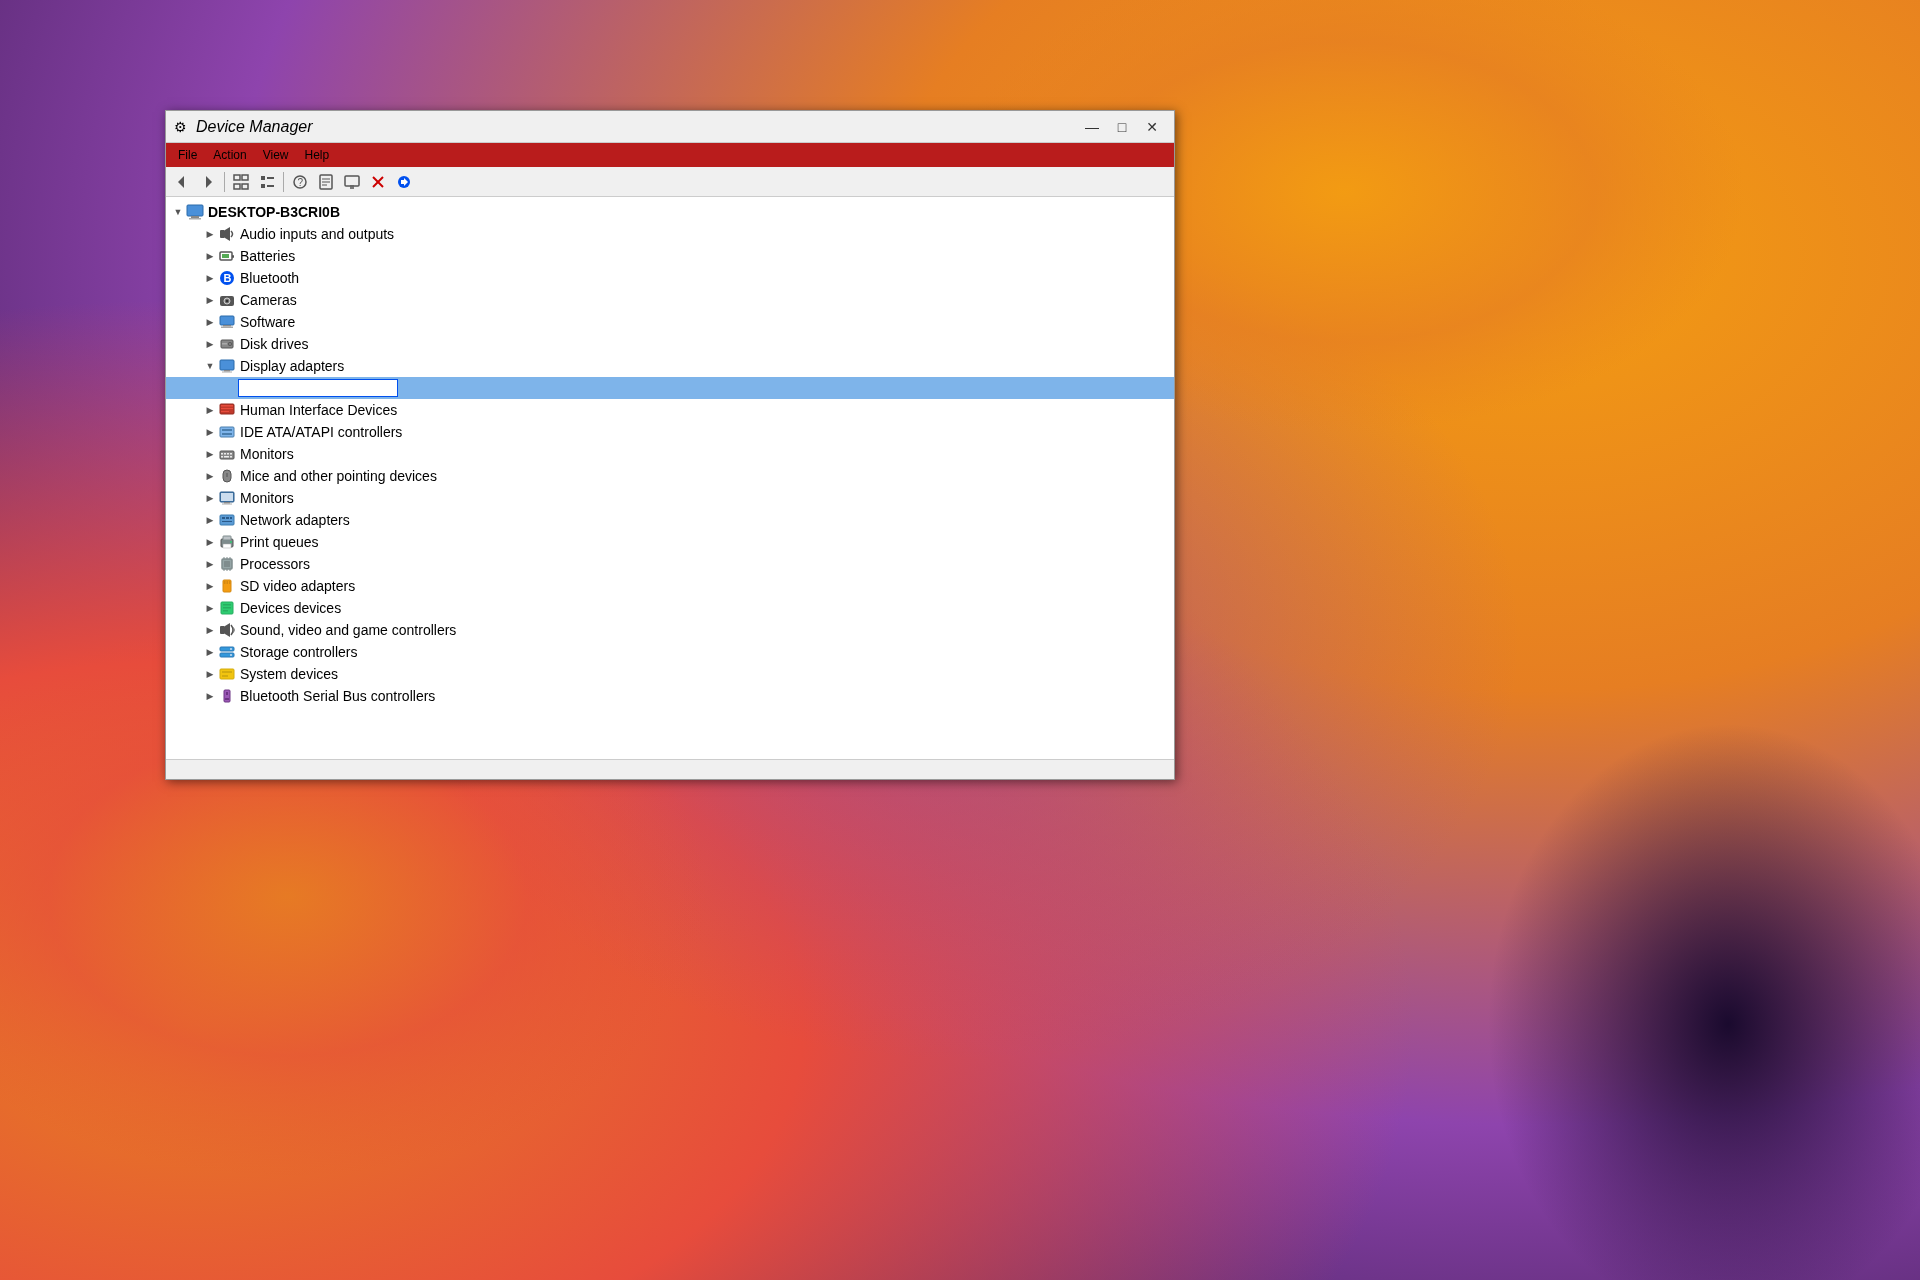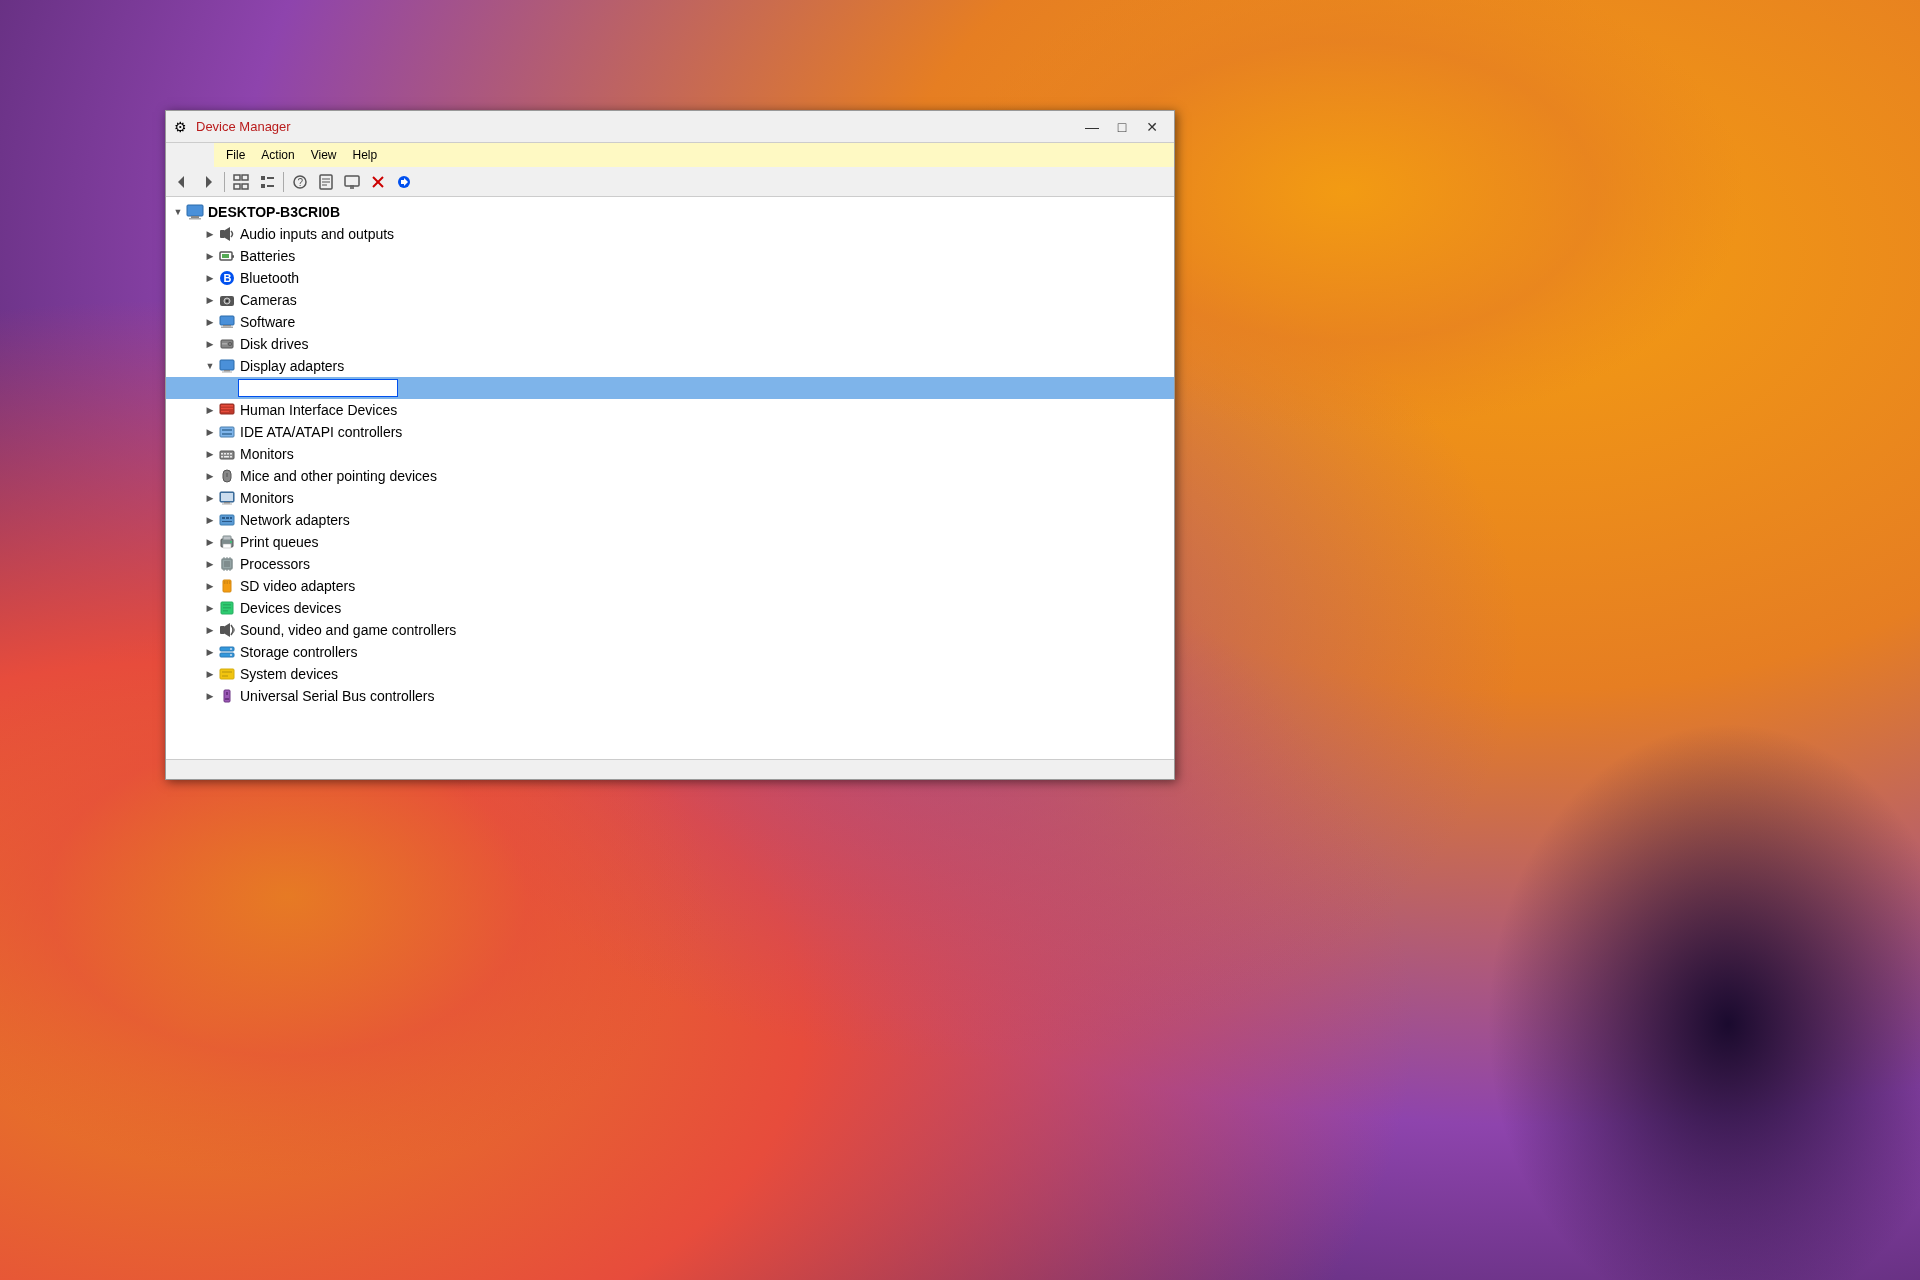--- a/index.html
+++ b/index.html
@@ -58,22 +58,23 @@
       align-items: center;
       gap: 6px;
     }
 
     .title-bar-icon {
       width: 16px;
       height: 16px;
     }
 
     .title-bar-title {
-      font-size: 13px;
-      color: #b91c1c;
+      font-size: 16px;
+      color: #000000;
+      font-style: italic;
     }
 
     .title-bar-controls {
       display: flex;
       gap: 2px;
     }
 
     .title-btn {
       width: 28px;
       height: 22px;
@@ -85,23 +86,22 @@
       border: none;
       background: transparent;
       color: #333;
     }
 
     .menu-bar {
       display: flex;
       align-items: center;
       height: 24px;
       padding: 0 4px;
-      background: #fef9c3;
+      background: #b91c1c;
       flex-shrink: 0;
-      margin-left: 48px;
     }
 
     .menu-item {
       padding: 2px 8px;
       font-size: 12px;
       cursor: pointer;
       color: #000;
     }
 
     .toolbar {
@@ -583,19 +583,19 @@
 
     <div class="tree-item tree-child">
       <span class="expander">▶</span>
       <span class="icon">
         <svg width="16" height="16" viewBox="0 0 16 16">
           <rect x="5" y="2" width="6" height="12" rx="1" fill="#9b59b6" stroke="#6c3483" stroke-width="1"></rect>
           <rect x="7" y="4" width="2" height="3" fill="#6c3483"></rect>
           <rect x="6" y="10" width="4" height="2" rx="0.5" fill="#6c3483"></rect>
         </svg>
       </span>
-      <span class="label">Universal Serial Bus controllers</span>
+      <span class="label">Bluetooth Serial Bus controllers</span>
     </div>
 
   </div>
 
   <div class="status-bar"></div>
 </div>
 
 </body></html>

